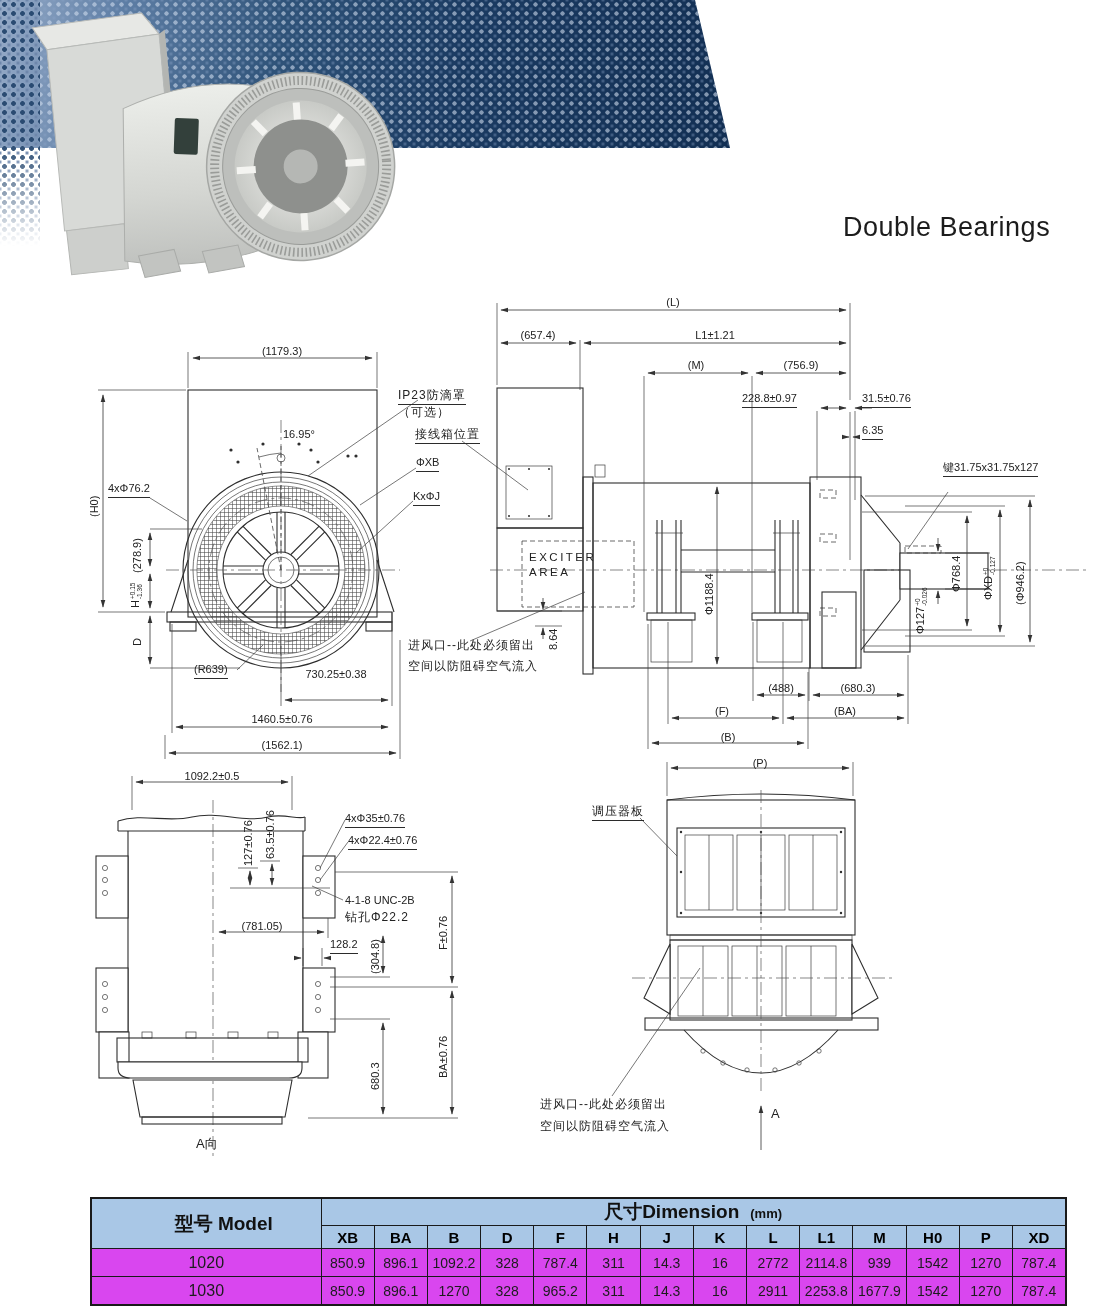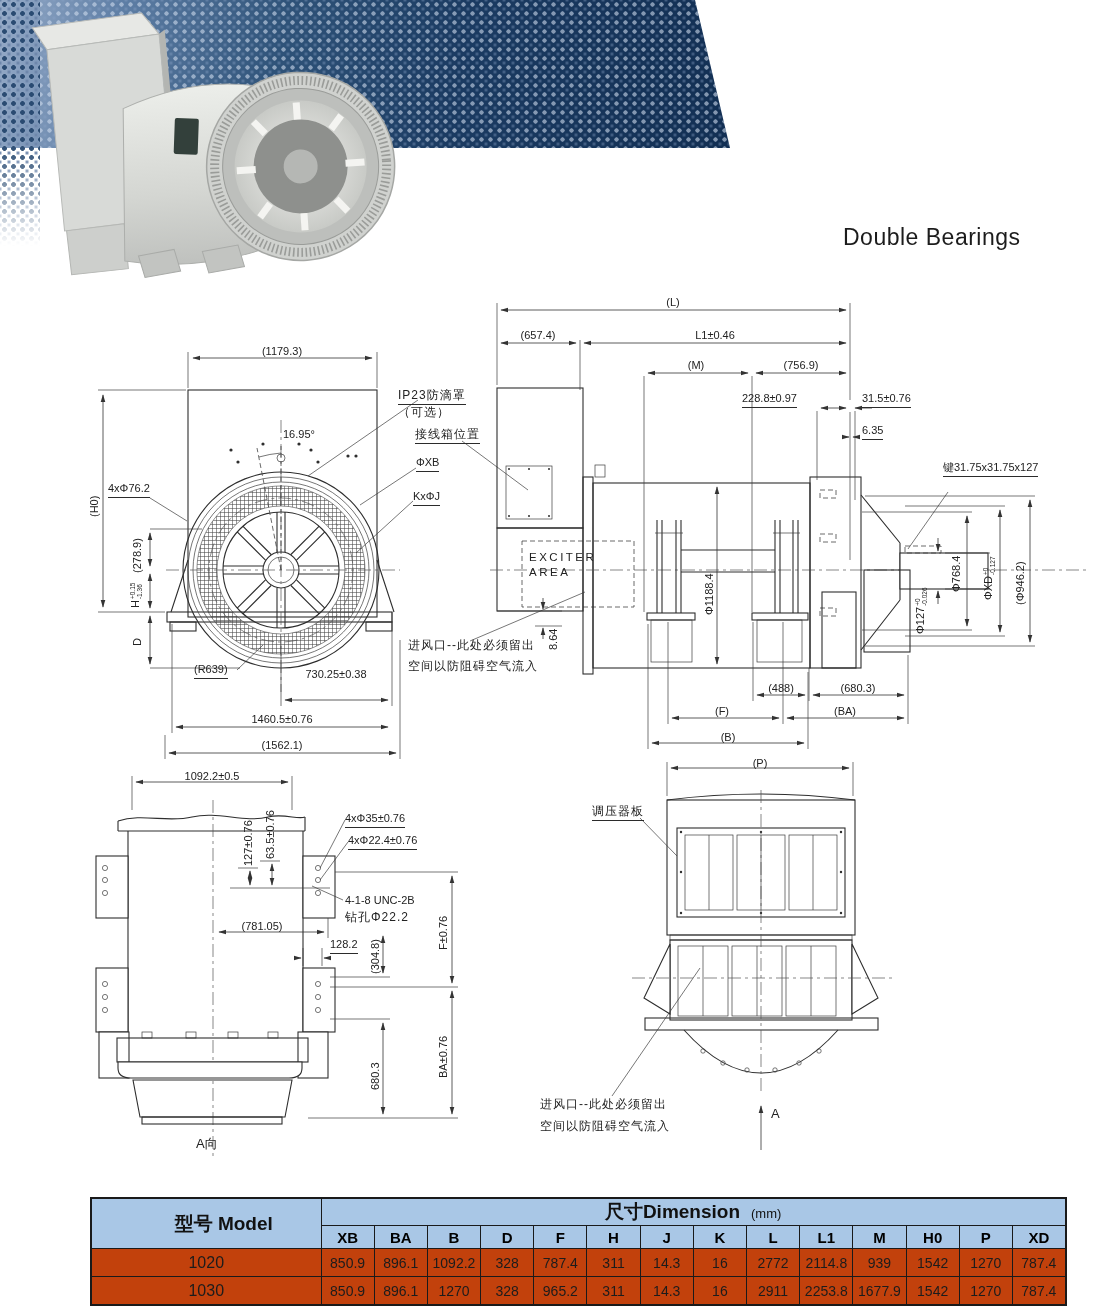--- a/index.html
+++ b/index.html
@@ -17,21 +17,21 @@
   .left-dots{position:absolute;left:0;top:0;width:40px;height:262px;
     background-image:
       linear-gradient(to bottom, rgba(255,255,255,0) 55%, #fff 94%),
       radial-gradient(circle,#2a4b72 2.1px,transparent 2.6px),
       radial-gradient(circle,#6e87ab 1.4px,transparent 1.9px);
     background-size:100% 100%,9px 9px,9px 9px;
     background-position:0 0,0 0,4.5px 4.5px;}
   
   .title-cn{position:absolute;left:843px;top:193px;font-size:27px;font-weight:600;
     letter-spacing:2px;color:#1c1c1c;}
-  .title-en{position:absolute;left:843px;top:224px;font-size:23px;font-weight:400;
+  .title-en{position:absolute;left:843px;top:212px;font-size:27px;font-weight:400;
     letter-spacing:.5px;color:#1c1c1c;text-align:center;}
   
   #art{position:absolute;left:0;top:0;}
   #art .ln{stroke:#2e2e2e;fill:none;stroke-width:1.1;}
   #art .lw{stroke:#2e2e2e;fill:#fff;stroke-width:1.1;}
   #art .tn{stroke:#3c3c3c;fill:none;stroke-width:.7;}
   #art .dim{stroke:#333;fill:none;stroke-width:.8;}
   #art .cl{stroke:#555;stroke-width:.7;stroke-dasharray:13 4 3 4;fill:none;}
   #art .hd{stroke:#444;stroke-width:.8;stroke-dasharray:5 3;fill:none;}
   #art .dt{fill:#2e2e2e;stroke:none;}
@@ -45,24 +45,24 @@
   .tol{display:inline-flex;align-items:center;gap:1px;}
   .tcol{display:inline-flex;flex-direction:column;font-size:6.5px;line-height:7px;}
   .big{font-size:13px;}
   
   #dimtable{position:absolute;left:90px;top:1197px;width:975px;border-collapse:collapse;
     border:2.5px solid #1a1a1a;table-layout:fixed;}
   #dimtable th,#dimtable td{border:1.3px solid #1a1a1a;text-align:center;vertical-align:middle;
     padding:0;overflow:hidden;}
   #dimtable .hrow th{background:#a9c7e6;}
   #dimtable .dimh{height:26px;font-size:19px;font-weight:700;color:#111;}
-  #dimtable .dimh .unit{font-size:13px;font-weight:400;margin-left:11px;}
+  #dimtable .dimh .unit{font-size:13px;font-weight:700;margin-left:11px;}
   #dimtable .modelh{font-size:19px;font-weight:700;color:#111;padding-left:35px;}
   #dimtable .colh{height:22px;font-size:15px;font-weight:600;color:#000000;}
-  #dimtable .drow td{background:#c2410c;height:27px;font-size:14px;color:#1c1c1c;}
+  #dimtable .drow td{background:#d946ef;height:27px;font-size:14px;color:#1c1c1c;}
   #dimtable .drow td.model{font-size:16px;}
 </style>
 </head>
 <body>
 
 <div id="page">
 
   <div class="banner"></div>
   <div class="left-dots"></div>
 
@@ -395,21 +395,21 @@
       </span>
     </span>
   <span class="lb rot" style="left:131px;top:646px">D</span>
   <span class="lb ul" style="left:194px;top:663px">(R639)</span>
   <span class="lb c" style="left:336px;top:668px">730.25±0.38</span>
   <span class="lb c" style="left:282px;top:713px">1460.5±0.76</span>
   <span class="lb c" style="left:282px;top:739px">(1562.1)</span>
 
   <span class="lb c" style="left:673px;top:296px">(L)</span>
   <span class="lb c" style="left:538px;top:329px">(657.4)</span>
-  <span class="lb c" style="left:715px;top:329px">L1±0.46</span>
+  <span class="lb c" style="left:715px;top:329px">L1±1.21</span>
   <span class="lb c" style="left:696px;top:359px">(M)</span>
   <span class="lb c" style="left:801px;top:359px">(756.9)</span>
   <span class="lb ul" style="left:742px;top:392px">228.8±0.97</span>
   <span class="lb ul" style="left:862px;top:392px">31.5±0.76</span>
   <span class="lb ul" style="left:862px;top:424px">6.35</span>
   <span class="lb ul" style="left:943px;top:461px">键31.75x31.75x127</span>
   <span class="lb ex" style="left:529px;top:550px">EXCITER</span>
   <span class="lb ex" style="left:529px;top:565px">AREA</span>
   <span class="lb rot" style="left:547px;top:650px">8.64</span>
   <span class="lb rot" style="left:703px;top:615px">Φ1188.4</span>

